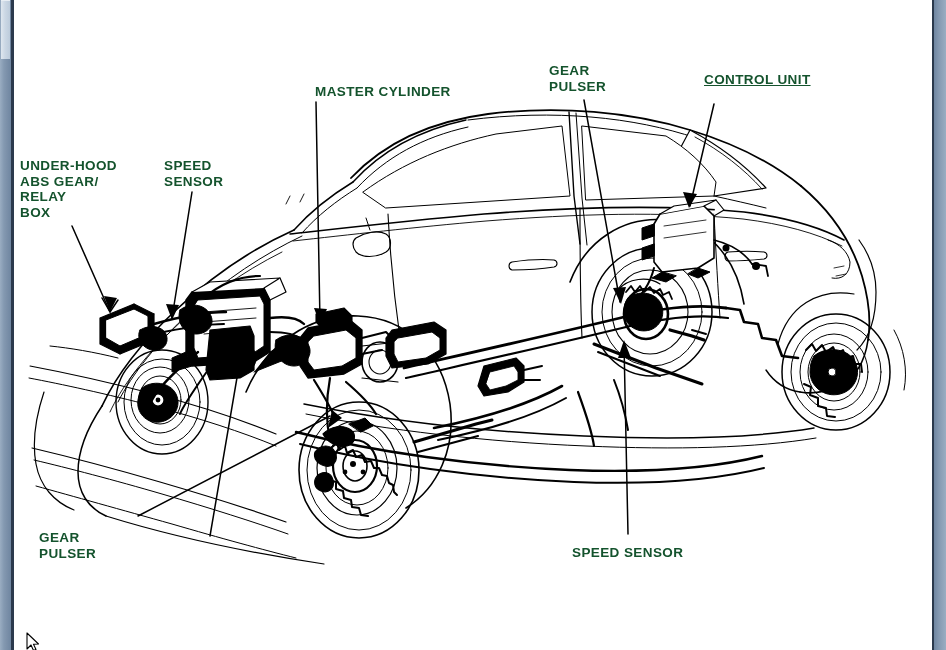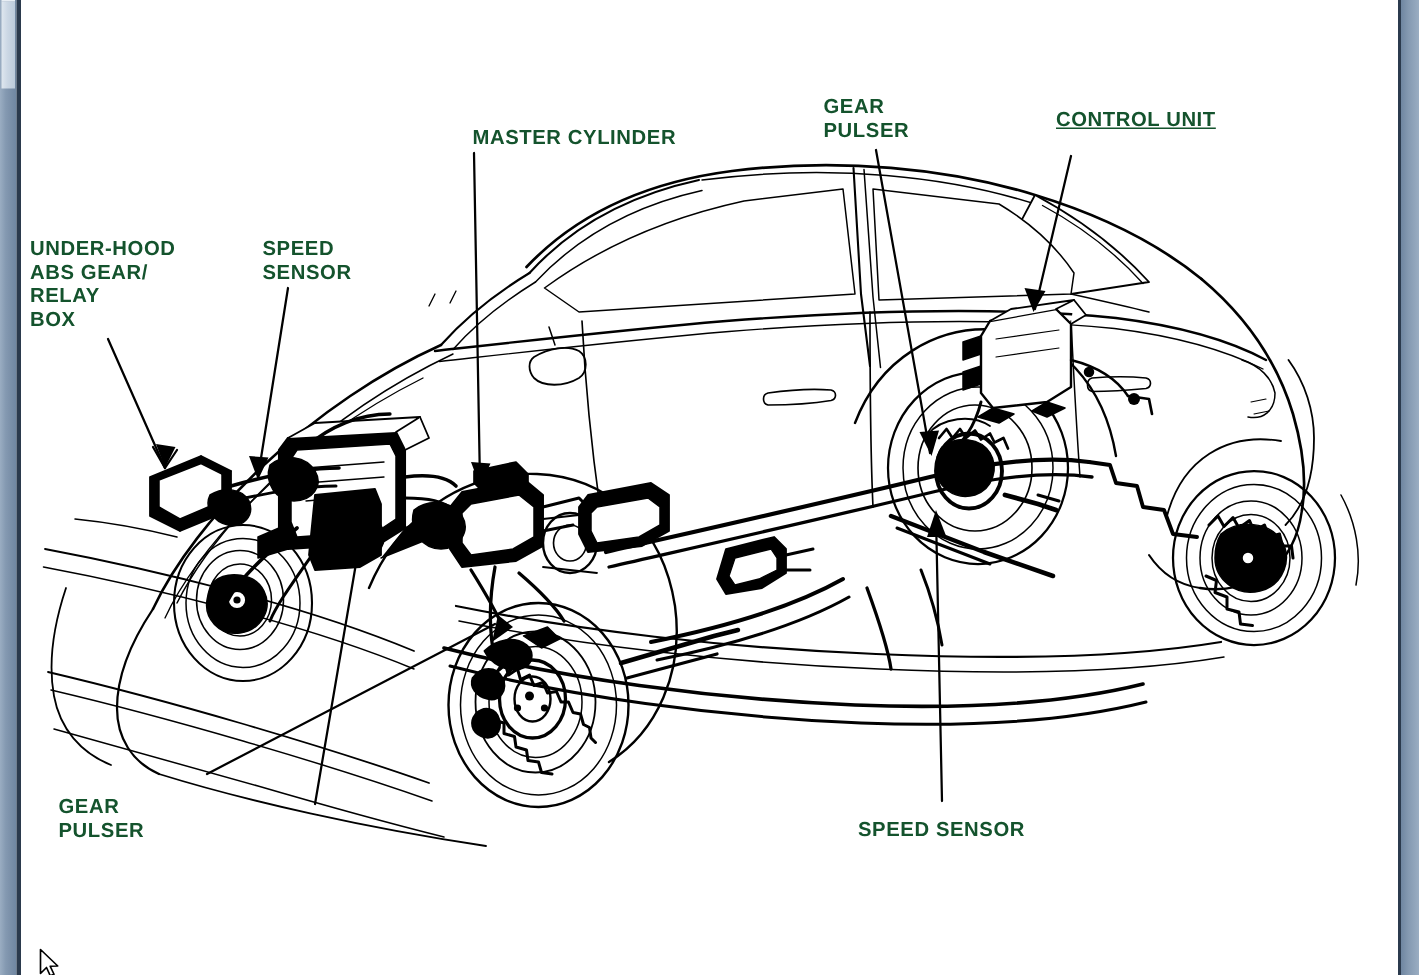--- a/index.html
+++ b/index.html
@@ -406,21 +406,21 @@
         <path d="M272,204 L276,196 M286,202 L290,194" stroke-width="0.9"></path>
         <path d="M820,268 L830,266 M822,276 L832,274" stroke-width="0.8"></path>
       </g>
     </svg>
 
     <div class="callout" style="left:6px; top:158px;">UNDER-HOOD
 ABS GEAR/
 RELAY
 BOX</div>
 
-    <div class="callout" style="left:161px; top:158px;">SPEED
+    <div class="callout" style="left:150px; top:158px;">SPEED
 SENSOR</div>
 
     <div class="callout" style="left:270px; top:84px;margin-left:31px;">MASTER CYLINDER</div>
 
     <div class="callout" style="left:535px; top:63px;">GEAR
 PULSER</div>
 
     <div class="callout" style="left:690px; top:72px;text-decoration:underline;">CONTROL UNIT</div>
 
     <div class="callout" style="left:25px; top:530px;">GEAR

